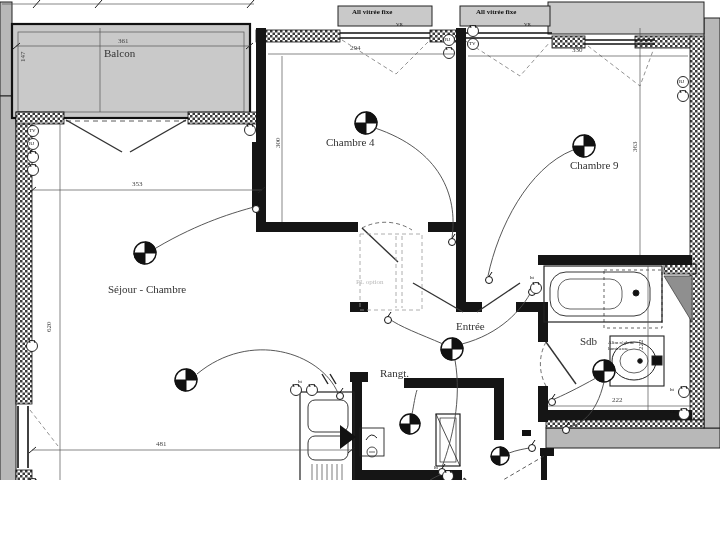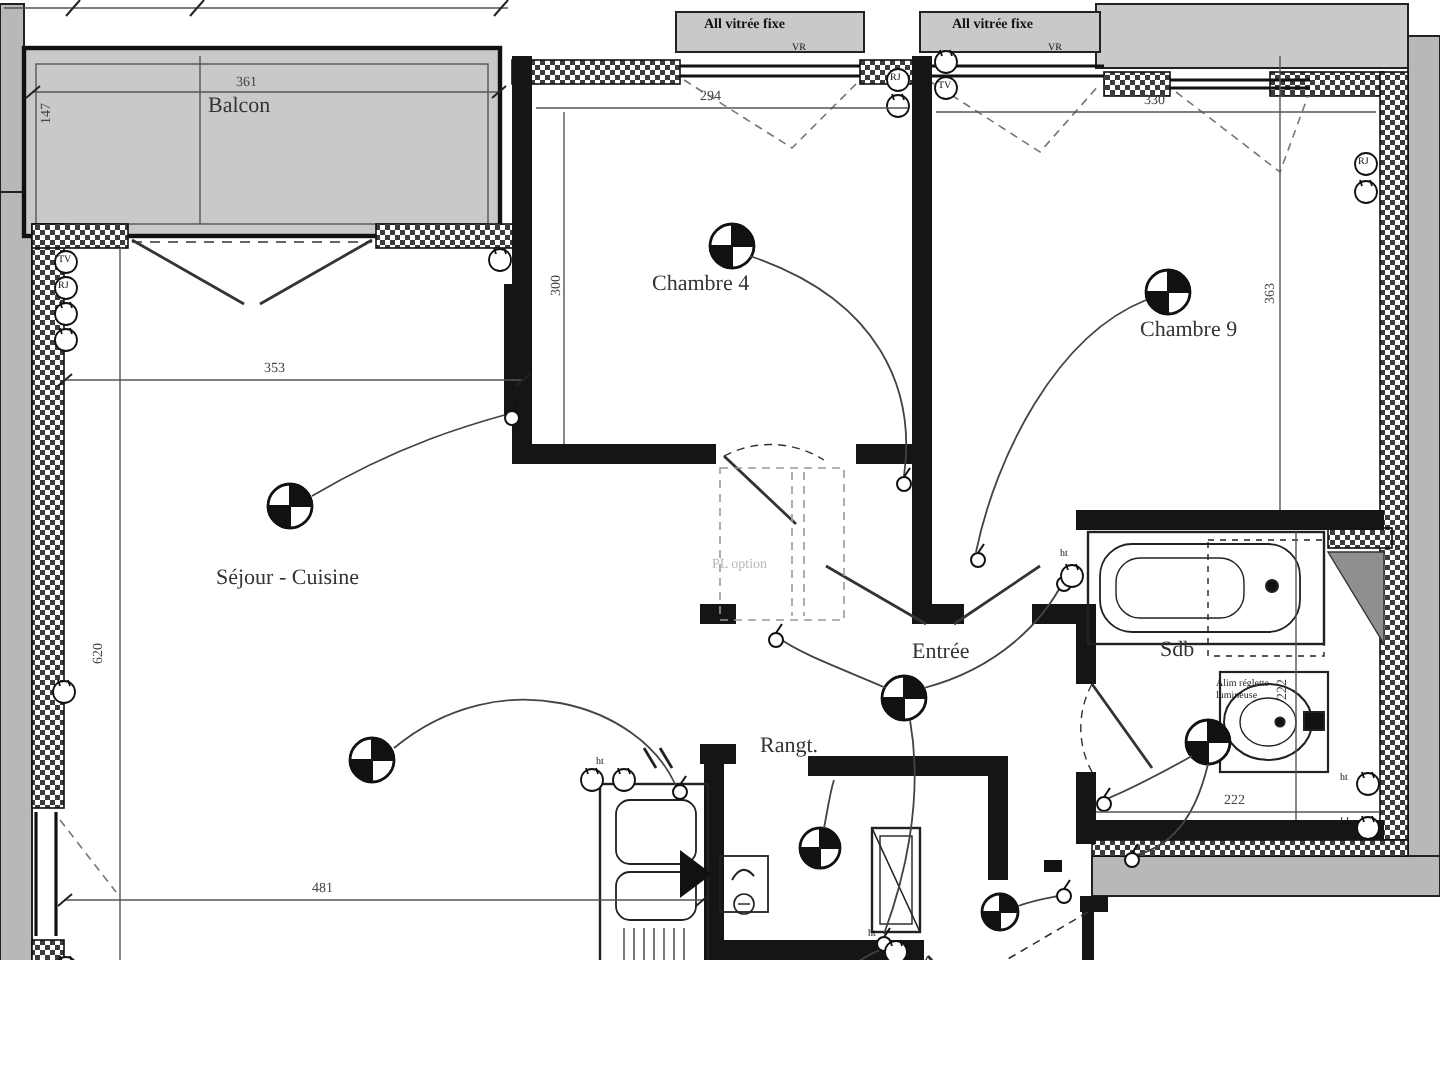--- a/index.html
+++ b/index.html
@@ -433,23 +433,23 @@
           <line x1="348" y1="453" x2="355" y2="447"></line>
     </g>
   </g>
 
   <polygon points="556,492 574,482 574,488 610,488 610,496 574,496 574,502" fill="#111"></polygon>
 </svg>
 
 <div class="lbl room" style="left:104px;top:48px;">Balcon</div>
 <div class="lbl room" style="left:326px;top:137px;">Chambre 4</div>
 <div class="lbl room" style="left:570px;top:160px;">Chambre 9</div>
-<div class="lbl room" style="left:108px;top:284px;">Séjour - Cuisine</div>
+<div class="lbl room" style="left:108px;top:284px;">Séjour - Chambre</div>
 <div class="lbl room" style="left:456px;top:321px;">Entrée</div>
-<div class="lbl room" style="left:580px;top:320px;">Sdb</div>
+<div class="lbl room" style="left:580px;top:336px;">Sdb</div>
 <div class="lbl room" style="left:380px;top:368px;">Rangt.</div>
 <div class="lbl room" style="left:395px;top:488px;">Wc</div>
 
 <div class="lbl winlbl" style="left:352px;top:9px;">All vitrée fixe</div>
 <div class="lbl winlbl" style="left:476px;top:9px;">All vitrée fixe</div>
 <div class="lbl micro" style="left:396px;top:22px;">VR</div>
 <div class="lbl micro" style="left:524px;top:22px;">VR</div>
 
 <div class="lbl ghost" style="left:356px;top:279px;">PL option</div>
 <div class="note lbl" style="left:608px;top:340px;">Alim réglette lumineuse</div>

